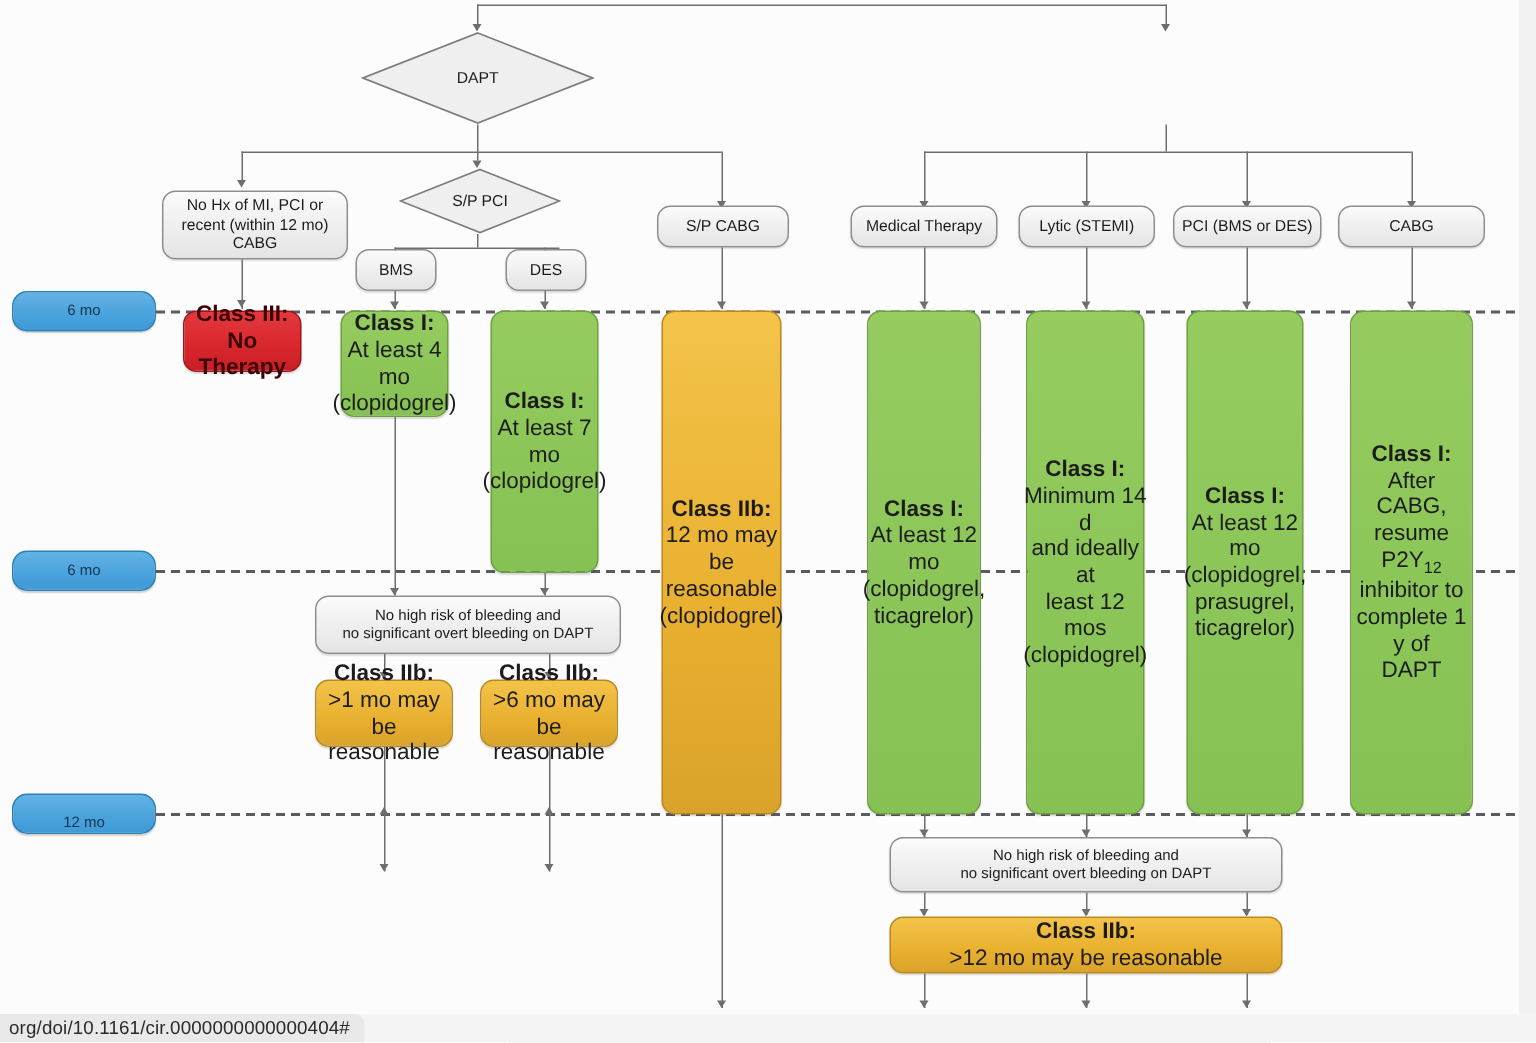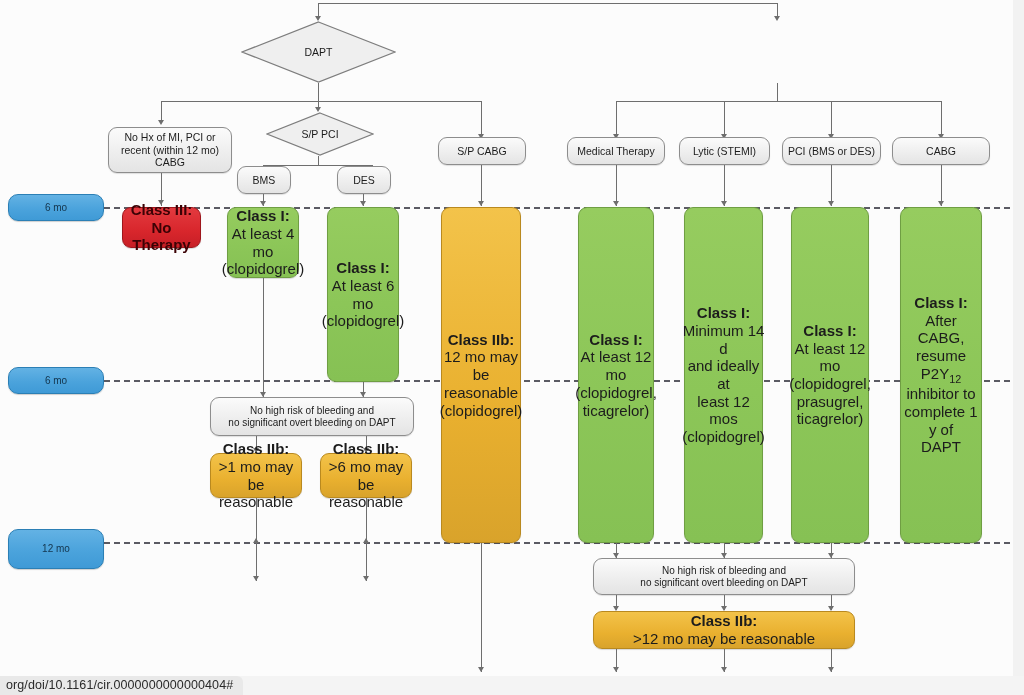--- a/index.html
+++ b/index.html
@@ -232,21 +232,21 @@
   <div class="tl" style="left:104px;top:207px;width:906px;"></div>
   <div class="tl" style="left:104px;top:380px;width:906px;"></div>
   <div class="tl" style="left:104px;top:542px;width:906px;"></div>
 
   <div class="node pill" style="left:8px;top:194px;width:96px;height:27px;">
     <span>6 mo</span>
   </div>
   <div class="node pill" style="left:8px;top:367px;width:96px;height:27px;">
     <span>6 mo</span>
   </div>
-  <div class="node pill" style="left:8px;top:529px;width:96px;height:40px;">
+  <div class="node pill" style="left:8px;top:529px;width:96px;height:27px;align-items:flex-end;">
     <span>12 mo</span>
   </div>
 
   <div class="node bar red" style="left:122px;top:207px;width:79px;height:41px;">
     <div>
       <span class="ttl">Class III:</span>
       <span>No Therapy</span>
     </div>
   </div>
 
@@ -254,21 +254,21 @@
     <div>
       <span class="ttl">Class I:</span>
       <span>At least 4 mo</span><br>
       <span>(clopidogrel)</span>
     </div>
   </div>
 
   <div class="node bar green" style="left:327px;top:207px;width:72px;height:175px;">
     <div>
       <span class="ttl">Class I:</span>
-      <span>At least 6 mo</span><br>
+      <span>At least 7 mo</span><br>
       <span>(clopidogrel)</span>
     </div>
   </div>
 
   <div class="node bar amber" style="left:441px;top:207px;width:80px;height:336px;">
     <div>
       <span class="ttl">Class IIb:</span>
       <span>12 mo may be</span><br>
       <span>reasonable</span><br>
       <span>(clopidogrel)</span>

